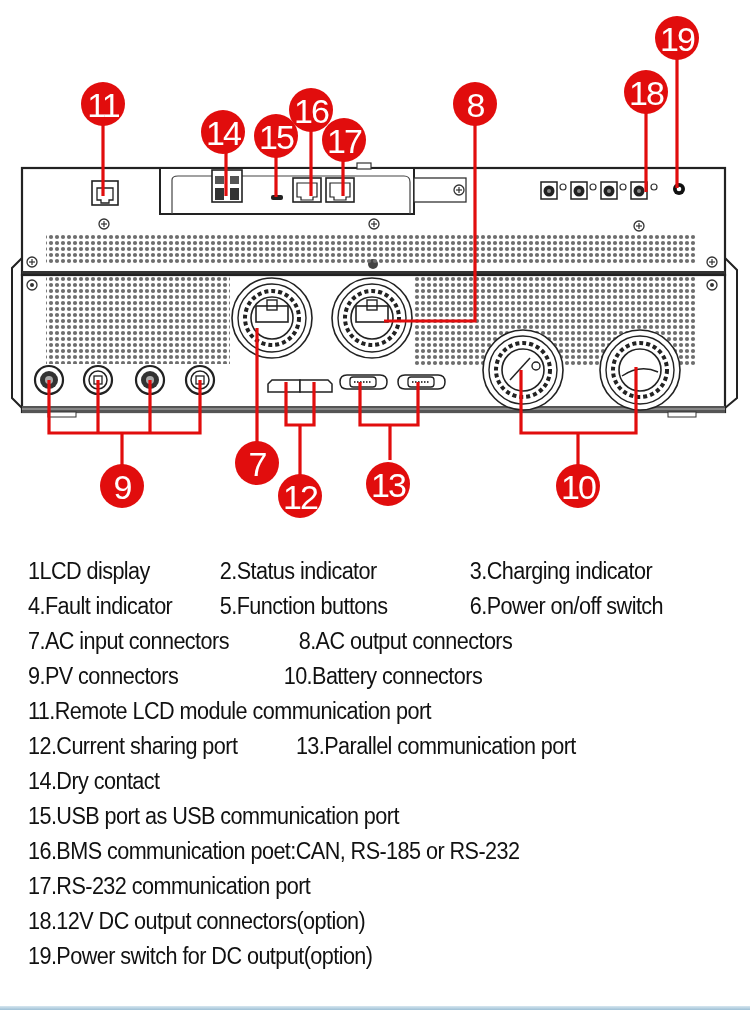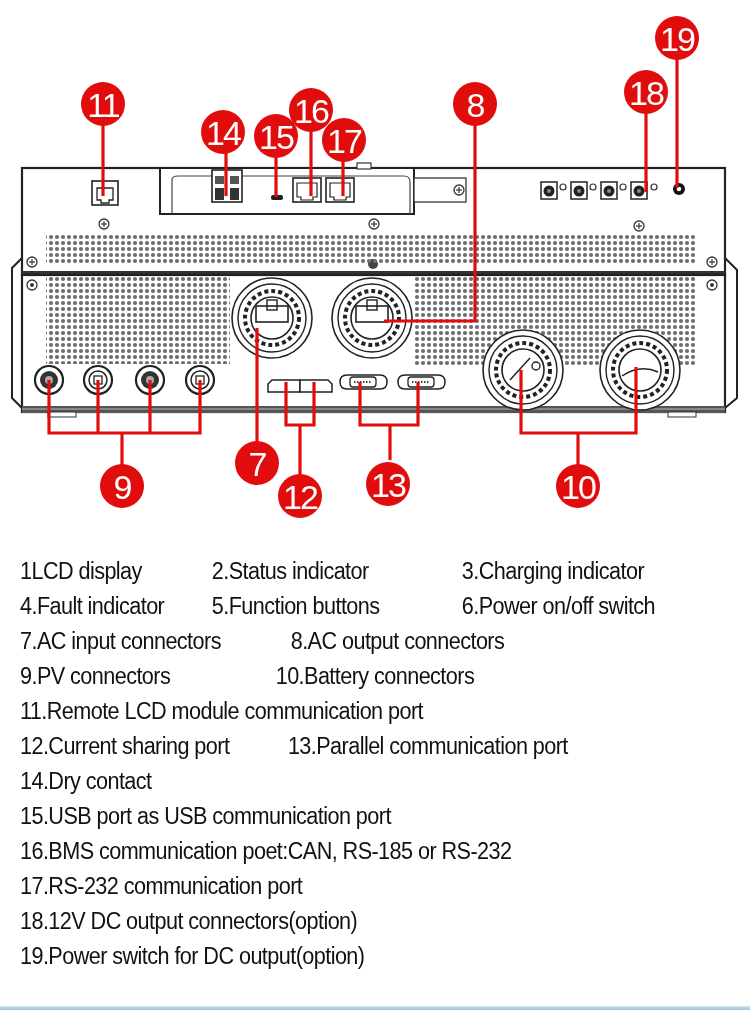--- a/index.html
+++ b/index.html
@@ -1,19 +1,19 @@
 <!DOCTYPE html>
 <html><head>
   <meta charset="utf-8">
   <style>
     html, body { margin: 0; padding: 0; background: #ffffff; }
     body { width: 750px; height: 1010px; position: relative; overflow: hidden;
            font-family: "Liberation Sans", sans-serif; color: #111; }
     #diagram { position: absolute; left: 0; top: 0; width: 750px; height: 540px; }
-    .legend { position: absolute; left: 20px; top: 558px; width: 720px; }
+    .legend { position: absolute; left: 28px; top: 558px; width: 720px; }
     .legend-row { position: relative; height: 35px; font-size: 23px; letter-spacing: -0.6px;
                   white-space: nowrap; transform: scaleX(0.94); transform-origin: left center; }
     .legend-row span { position: absolute; top: 0; }
     .bottom-rule { position: absolute; left: 0; top: 1006px; width: 750px; height: 4px;
                    background: linear-gradient(#d6e6f0, #9ec0d6); }
     .callout-text { font-family: "Liberation Sans", sans-serif; fill: #ffffff; font-size: 34px;
                     text-anchor: middle; dominant-baseline: central; letter-spacing: -2px; }
   </style>
 </head>
 <body>

